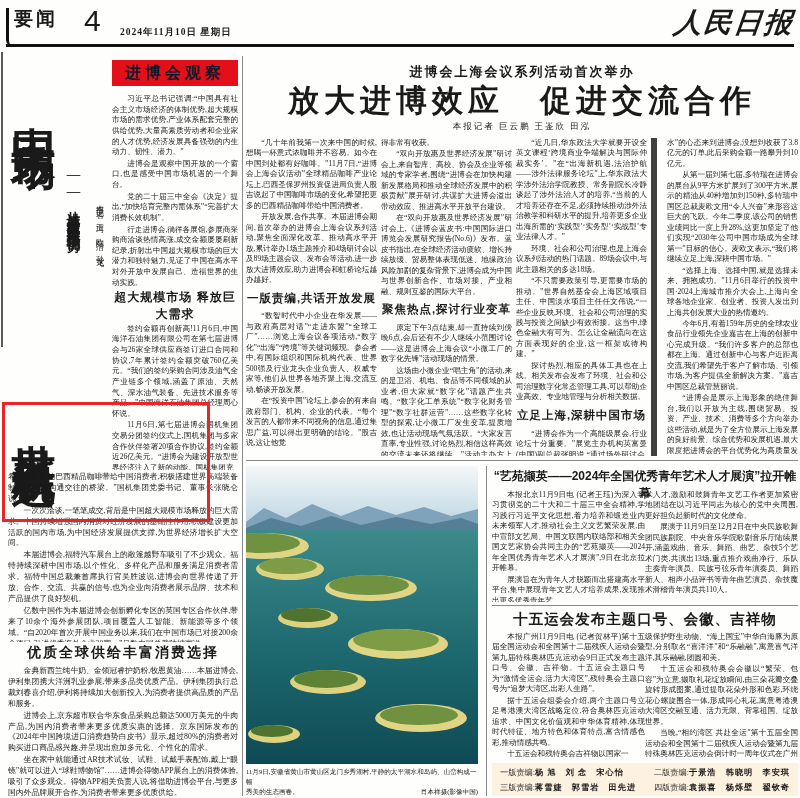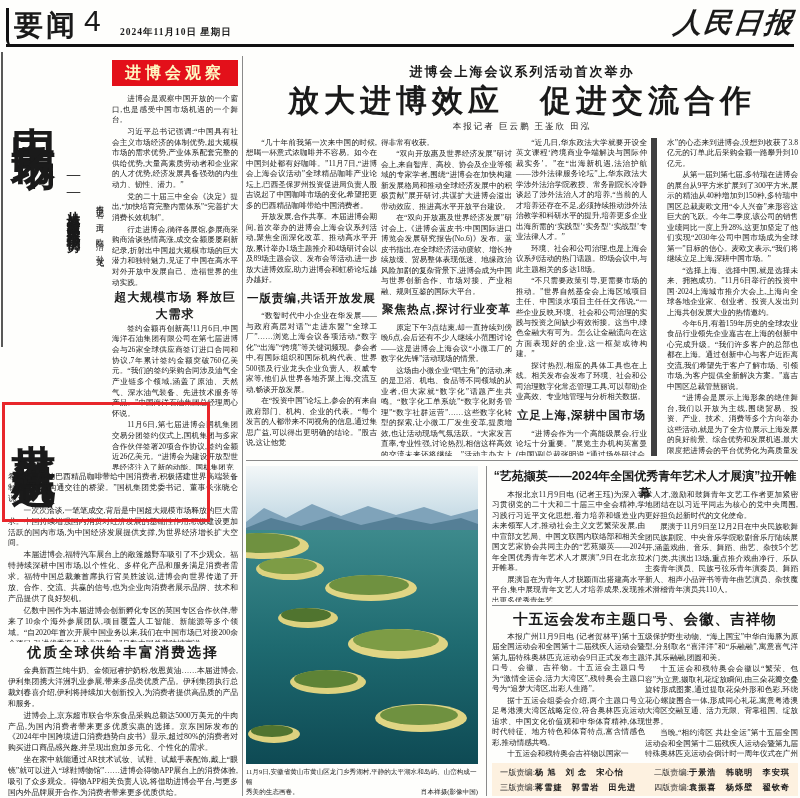--- a/index.html
+++ b/index.html
@@ -2,30 +2,30 @@
 <html><head>
 <meta charset="utf-8">
 <style>
   html,body{margin:0;padding:0;background:#e9e9e7;}
   #page{position:relative;width:800px;height:798px;background:#fefefc;overflow:hidden;
         font-family:"Liberation Serif","DejaVu Serif",serif;color:#1a1a1a;}
   .abs{position:absolute;}
   
   #hdr-bracket{left:6px;top:8px;width:92px;height:38px;border-left:3px solid #111;border-bottom:0;border-radius:0 0 0 6px;}
   #hdr-rule{left:6px;top:44px;width:788px;height:3px;background:#111;}
-  .hsec{left:14px;top:6px;font-family:"Liberation Sans","DejaVu Sans",sans-serif;font-weight:bold;font-size:29px;letter-spacing:3px;}
+  .hsec{left:14px;top:6px;font-family:"Liberation Sans","DejaVu Sans",sans-serif;font-weight:bold;font-size:19px;letter-spacing:3px;}
   .hnum{left:84px;top:4px;font-family:"Liberation Sans",sans-serif;font-size:30px;}
   .hdate{left:120px;top:26px;font-size:9.5px;font-weight:bold;letter-spacing:1px;text-align:center;}
   .masthead{right:6px;top:4px;font-size:28px;font-weight:bold;font-style:italic;letter-spacing:2px;transform:skewX(-6deg);}
   
   .vrule{width:1px;background:#8a8a8a;}
   .hrule{height:1px;background:#8a8a8a;}
   #page-edge{left:1px;top:52px;width:2px;height:295px;background:#222;opacity:.75;}
   
-  .badge{left:112px;top:60px;width:126px;height:26px;background:#e3101a;color:#fef9c3;
+  .badge{left:112px;top:60px;width:126px;height:26px;background:#e3101a;color:#0f172a;
          font-family:"Liberation Sans",sans-serif;font-weight:bold;font-size:16px;
          display:flex;align-items:center;justify-content:center;letter-spacing:4px;}
   .vhead{font-family:"Liberation Sans",sans-serif;font-weight:bold;writing-mode:vertical-rl;
          text-orientation:upright;font-size:44px;letter-spacing:5px;line-height:56px;}
   #vh1{left:6px;top:92px;}
   #vh2{left:6px;top:410px;}
   .vsub{left:64px;top:166px;height:312px;writing-mode:vertical-rl;text-orientation:upright;
         font-size:13.5px;font-weight:bold;letter-spacing:2px;}
   .vby{left:93px;top:198px;height:160px;writing-mode:vertical-rl;text-orientation:upright;
        font-size:8px;letter-spacing:2px;color:#222;}
@@ -92,22 +92,22 @@
   <div class="abs vrule" style="left:486px;top:466px;height:330px;"></div>
   <div class="abs hrule" style="left:492px;top:605px;width:306px;"></div>
 
   <div class="abs badge">进博会观察</div>
   <div class="abs vhead" id="vh1">中国大市场</div>
   <div class="abs vhead" id="vh2">世界新机遇</div>
   <div class="abs vsub">——从进博会看我国超大规模市场优势</div>
   <div class="abs vby">本报记者 王珂 欧阳洁 孙龙飞</div>
 
   <div class="abs bodycol" id="expo-narrow">
+    <p>习近平总书记强调:“中国具有社会主义市场经济的体制优势,超大规模市场的需求优势,产业体系配套完整的供给优势,大量高素质劳动者和企业家的人才优势,经济发展具备强劲的内生动力、韧性、潜力。”</p>
     <p>进博会是观察中国开放的一个窗口,也是感受中国市场机遇的一个舞台。</p>
-    <p>习近平总书记强调:“中国具有社会主义市场经济的体制优势,超大规模市场的需求优势,产业体系配套完整的供给优势,大量高素质劳动者和企业家的人才优势,经济发展具备强劲的内生动力、韧性、潜力。”</p>
     <p>党的二十届三中全会《决定》提出,“加快培育完整内需体系”“完善扩大消费长效机制”。</p>
     <p>行走进博会,徜徉各展馆,参展商采购商洽谈热情高涨,成交金额屡屡刷新纪录,折射出中国超大规模市场的巨大潜力和独特魅力,见证了中国在高水平对外开放中发展自己、造福世界的生动实践。</p>
     <p class="subhead">超大规模市场 释放巨大需求</p>
     <p>签约金额再创新高!11月6日,中国海洋石油集团有限公司在第七届进博会与26家全球供应商签订进口合同和协议,7年累计签约金额突破760亿美元。“我们的签约采购合同涉及油气全产业链多个领域,涵盖了原油、天然气、深水油气装备、先进技术服务等产品。”中国海洋石油集团总经理周心怀说。</p>
     <p>11月6日,第七届进博会国机集团交易分团签约仪式上,国机集团与多家合作伙伴签署20项合作协议,签约金额近26亿美元。“进博会为建设开放型世界经济注入了新的动能。国机集团充</p>
   </div>
 
   <div class="abs bodycol" id="expo-wide">
     <p class="noind">希望把更多的巴西精品咖啡带给中国消费者,积极搭建世界高端装备制造与国内沟通交往的桥梁。”国机集团党委书记、董事长张晓仑说。</p>
     <p>一次次洽谈,一笔笔成交,背后是中国超大规模市场释放的巨大需求。中国持续增强国内消费对经济发展的基础性作用,积极建设更加活跃的国内市场,为中国经济发展提供支撑,为世界经济增长扩大空间。</p>

